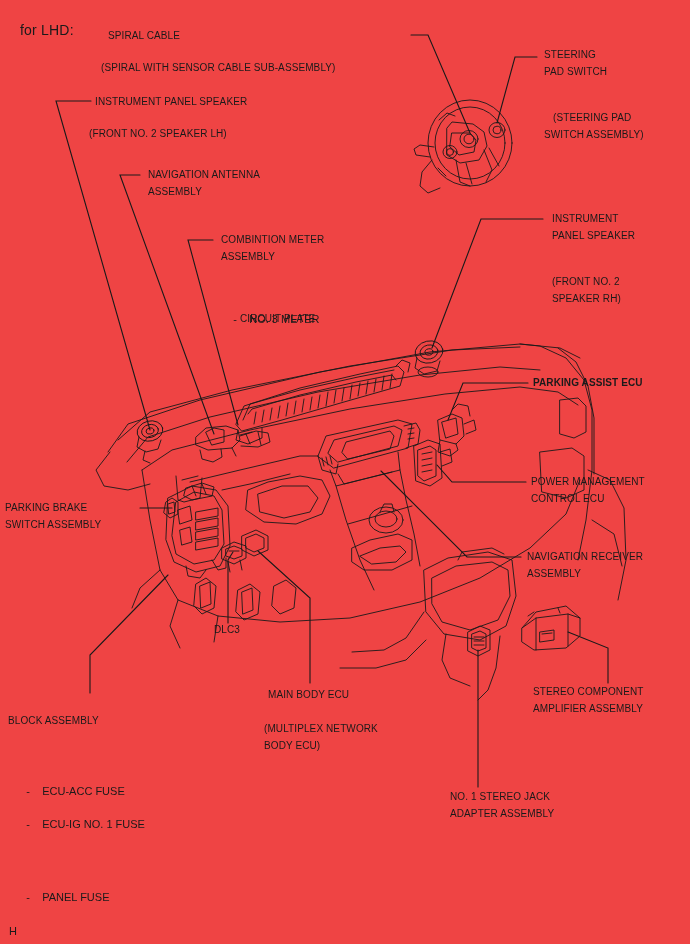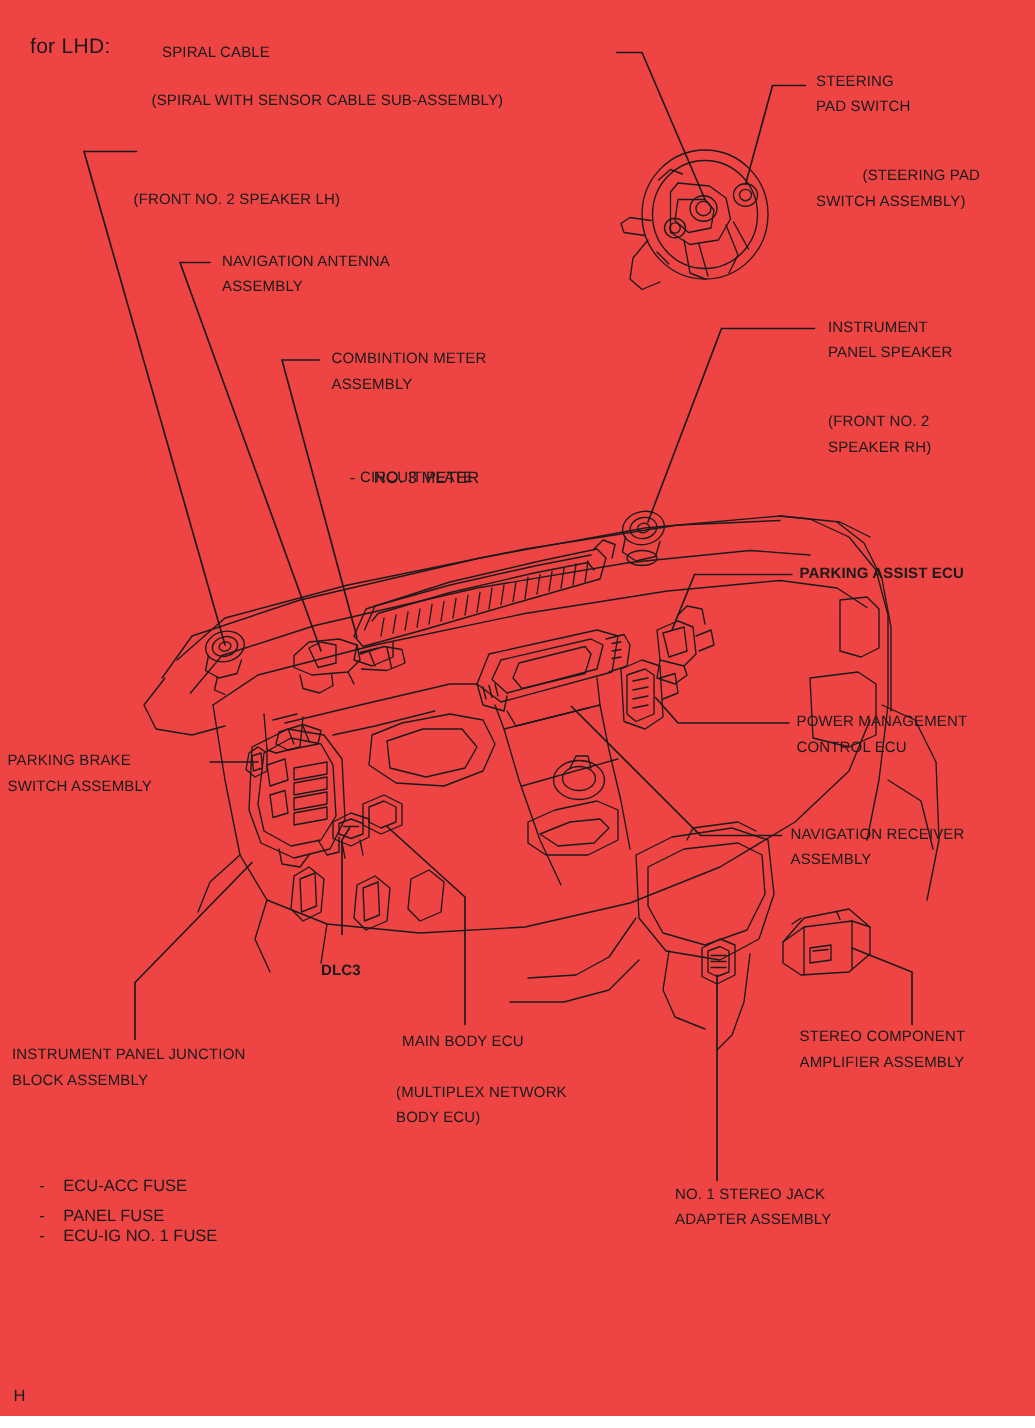--- a/index.html
+++ b/index.html
@@ -352,73 +352,73 @@
       </g>
 
     </g>
   </svg>
 
   <div class="lbl mixed" style="left:20px; top:22px;">for LHD:</div>
 
   <div class="lbl" style="left:108px; top:28px;">SPIRAL CABLE</div>
   <div class="lbl" style="left:101px; top:60px;">(SPIRAL WITH SENSOR CABLE SUB-ASSEMBLY)</div>
 
+  <div class="lbl" style="left:95px; top:94px;">INSTRUMENT PANEL SPEAKER</div>
   <div class="lbl" style="left:89px; top:126px;">(FRONT NO. 2 SPEAKER LH)</div>
 
   <div class="lbl" style="left:148px; top:167px;">NAVIGATION ANTENNA</div>
   <div class="lbl" style="left:148px; top:184px;">ASSEMBLY</div>
 
   <div class="lbl" style="left:221px; top:232px;">COMBINTION METER</div>
   <div class="lbl" style="left:221px; top:249px;">ASSEMBLY</div>
   <div class="bullet-row" style="left:221px; top:294px;">
     <span class="dash">-</span><span>NO. 3 METER</span>
   </div>
   <div class="lbl" style="left:240px; top:311px;">CIRCUIT PLATE</div>
 
   <div class="lbl" style="left:544px; top:47px;">STEERING</div>
   <div class="lbl" style="left:544px; top:64px;">PAD SWITCH</div>
-  <div class="lbl" style="left:575px; top:110px;">(STEERING PAD</div>
+  <div class="lbl" style="left:553px; top:110px;">(STEERING PAD</div>
   <div class="lbl" style="left:544px; top:127px;">SWITCH ASSEMBLY)</div>
 
   <div class="lbl" style="left:552px; top:211px;">INSTRUMENT</div>
   <div class="lbl" style="left:552px; top:228px;">PANEL SPEAKER</div>
   <div class="lbl" style="left:552px; top:274px;">(FRONT NO. 2</div>
   <div class="lbl" style="left:552px; top:291px;">SPEAKER RH)</div>
 
   <div class="lbl" style="left:533px; top:375px;font-weight:bold;">PARKING ASSIST ECU</div>
 
   <div class="lbl" style="left:531px; top:474px;">POWER MANAGEMENT</div>
   <div class="lbl" style="left:531px; top:491px;">CONTROL ECU</div>
 
   <div class="lbl" style="left:527px; top:549px;">NAVIGATION RECEIVER</div>
   <div class="lbl" style="left:527px; top:566px;">ASSEMBLY</div>
 
   <div class="lbl" style="left:5px; top:500px;text-align:center;">PARKING BRAKE</div>
   <div class="lbl" style="left:5px; top:517px;">SWITCH ASSEMBLY</div>
 
-  <div class="lbl" style="left:214px; top:640px;font-weight:bold;">DLC3</div>
-
-  <div class="lbl" style="left:8px; top:696px;">INSTRUMENT PANEL JUNCTION</div>
+  <div class="lbl" style="left:214px; top:622px;">DLC3</div>
+
   <div class="lbl" style="left:8px; top:713px;">BLOCK ASSEMBLY</div>
 
   <div class="lbl" style="left:268px; top:687px;">MAIN BODY ECU</div>
   <div class="lbl" style="left:264px; top:721px;">(MULTIPLEX NETWORK</div>
   <div class="lbl" style="left:264px; top:738px;">BODY ECU)</div>
 
   <div class="lbl" style="left:533px; top:684px;">STEREO COMPONENT</div>
   <div class="lbl" style="left:533px; top:701px;">AMPLIFIER ASSEMBLY</div>
 
   <div class="lbl" style="left:450px; top:789px;">NO. 1 STEREO JACK</div>
   <div class="lbl" style="left:450px; top:806px;">ADAPTER ASSEMBLY</div>
 
   <div class="bullet-row" style="left:14px; top:766px;">
     <span class="dash">-</span><span>ECU-ACC FUSE</span>
   </div>
   <div class="bullet-row" style="left:14px; top:799px;">
     <span class="dash">-</span><span>ECU-IG NO. 1 FUSE</span>
   </div>
-  <div class="bullet-row" style="left:14px; top:786px;">
+  <div class="bullet-row" style="left:14px; top:872px;">
     <span class="dash">-</span><span>PANEL FUSE</span>
   </div>
 
   <div class="page-marker">H</div>
 
 </div>
 
 </body></html>

